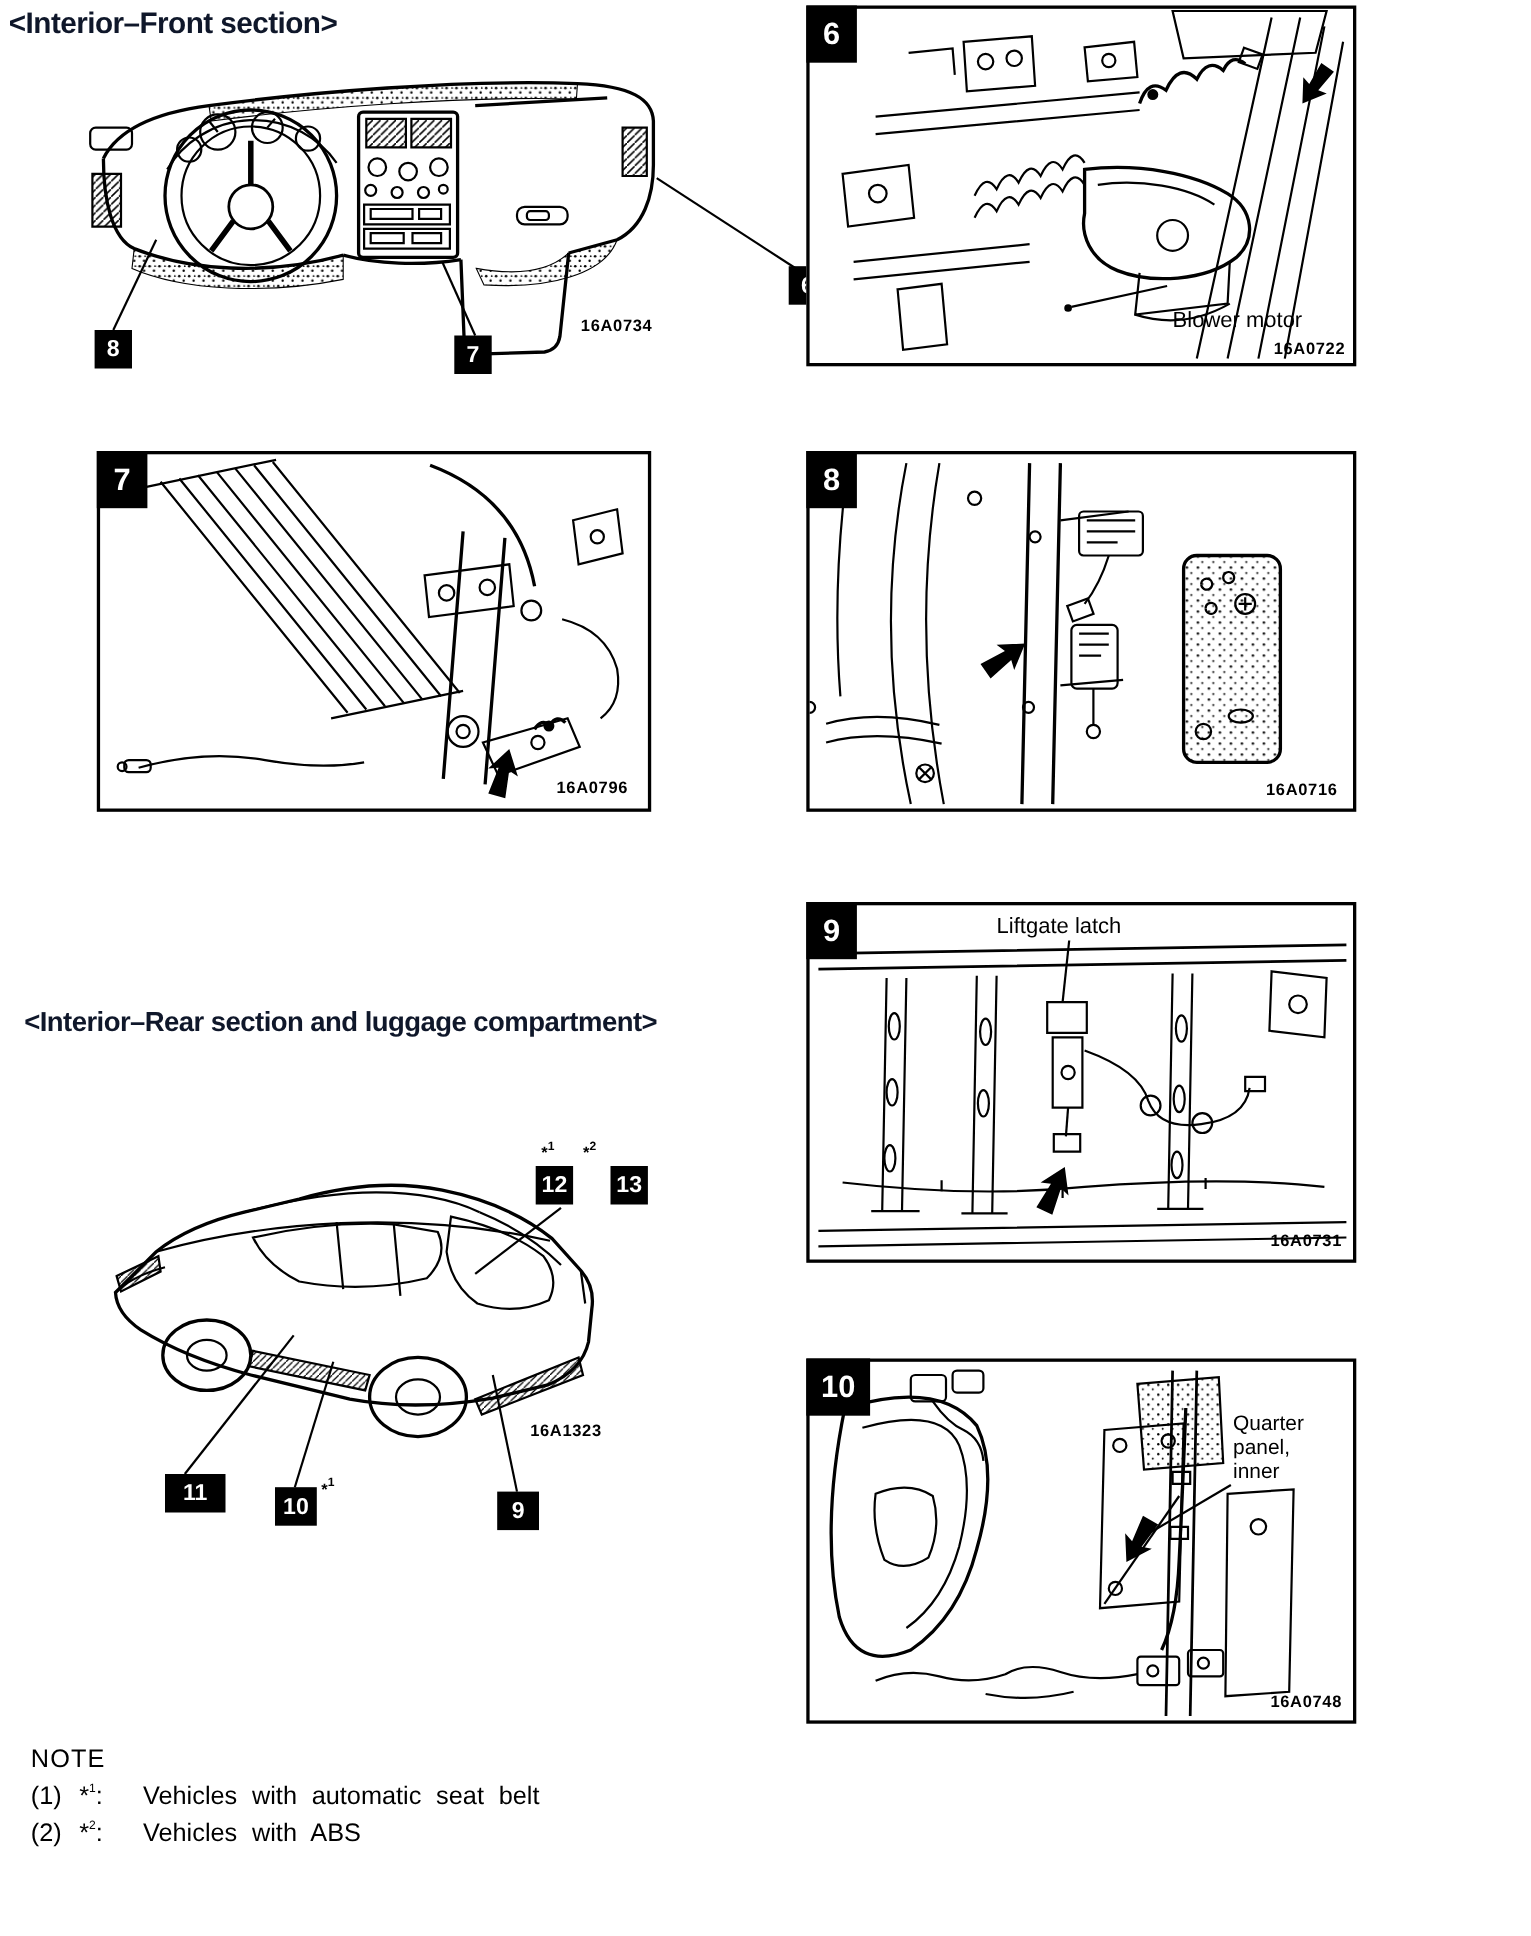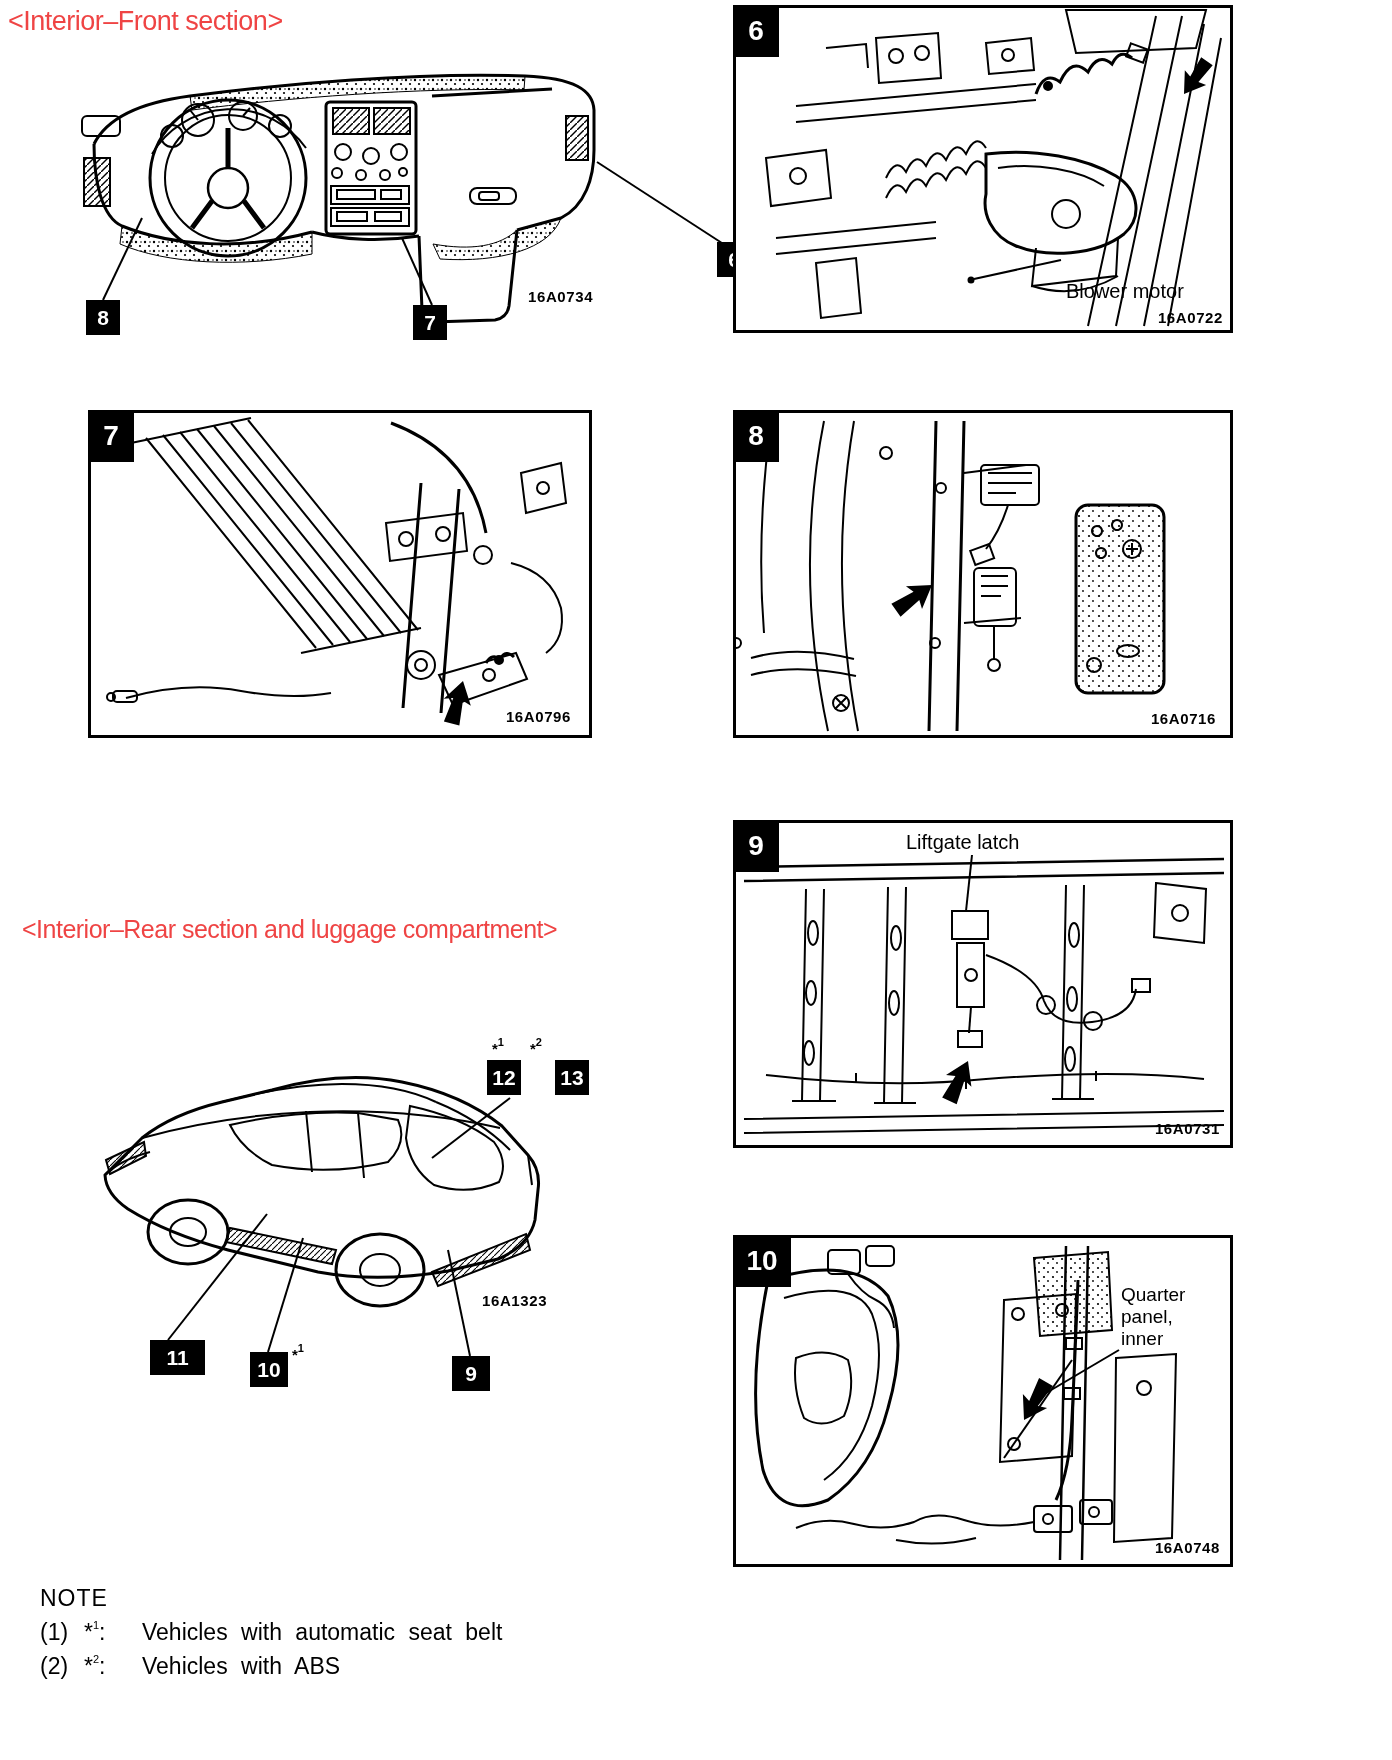--- a/index.html
+++ b/index.html
@@ -1,19 +1,19 @@
 <!DOCTYPE html>
 <html><head>
 <meta charset="utf-8">
 <style>
   html,body{margin:0;padding:0;background:#fff;}
   .page{position:relative;width:1392px;height:1760px;background:#fff;overflow:hidden;
         font-family:"Liberation Sans",sans-serif;color:#000;}
   .abs{position:absolute;}
-  .h1{position:absolute;font-weight:normal;font-size:27px;letter-spacing:-0.5px;white-space:nowrap;color:#ef4444;}
+  .h1{position:absolute;font-weight:bold;font-size:27px;letter-spacing:-0.5px;white-space:nowrap;color:#0f172a;}
   .panel{position:absolute;border:3px solid #000;background:#fff;box-sizing:border-box;}
   .plabel{position:absolute;top:-3px;left:-3px;width:46px;height:52px;background:#000;color:#fff;
           font-weight:bold;font-size:28px;display:flex;align-items:center;justify-content:center;}
   .plabel.wide{width:58px;}
   .callout{position:absolute;width:34px;height:35px;background:#000;color:#fff;font-weight:bold;
            font-size:21px;display:flex;align-items:center;justify-content:center;}
   .figcode{position:absolute;font-weight:bold;font-size:15px;letter-spacing:0.6px;white-space:nowrap;}
   .anno{position:absolute;font-size:20px;white-space:nowrap;}
   .anno3{position:absolute;font-size:19px;line-height:22px;}
   .ref{position:absolute;font-weight:bold;font-size:15px;white-space:nowrap;}
@@ -435,21 +435,21 @@
         <span>10</span>
       </div>
     <div class="anno3" style="left:385px;top:46px;">
       <div>Quarter</div>
       <div>panel,</div>
       <div>inner</div>
     </div>
     <div class="figcode" style="right:10px;bottom:8px;">16A0748</div>
   </div>
 
-  <div class="notewrap" style="left:40px;top:1585px;">
+  <div class="notewrap" style="left:28px;top:1585px;">
     <div class="notetitle">NOTE</div>
     <div class="noteline">
       <span class="nnum">(1)</span>
       <span class="nref"><span>*</span><sup>1</sup><span>:</span></span>
       <span>Vehicles with automatic seat belt</span>
     </div>
     <div class="noteline">
       <span class="nnum">(2)</span>
       <span class="nref"><span>*</span><sup>2</sup><span>:</span></span>
       <span>Vehicles with ABS</span>

